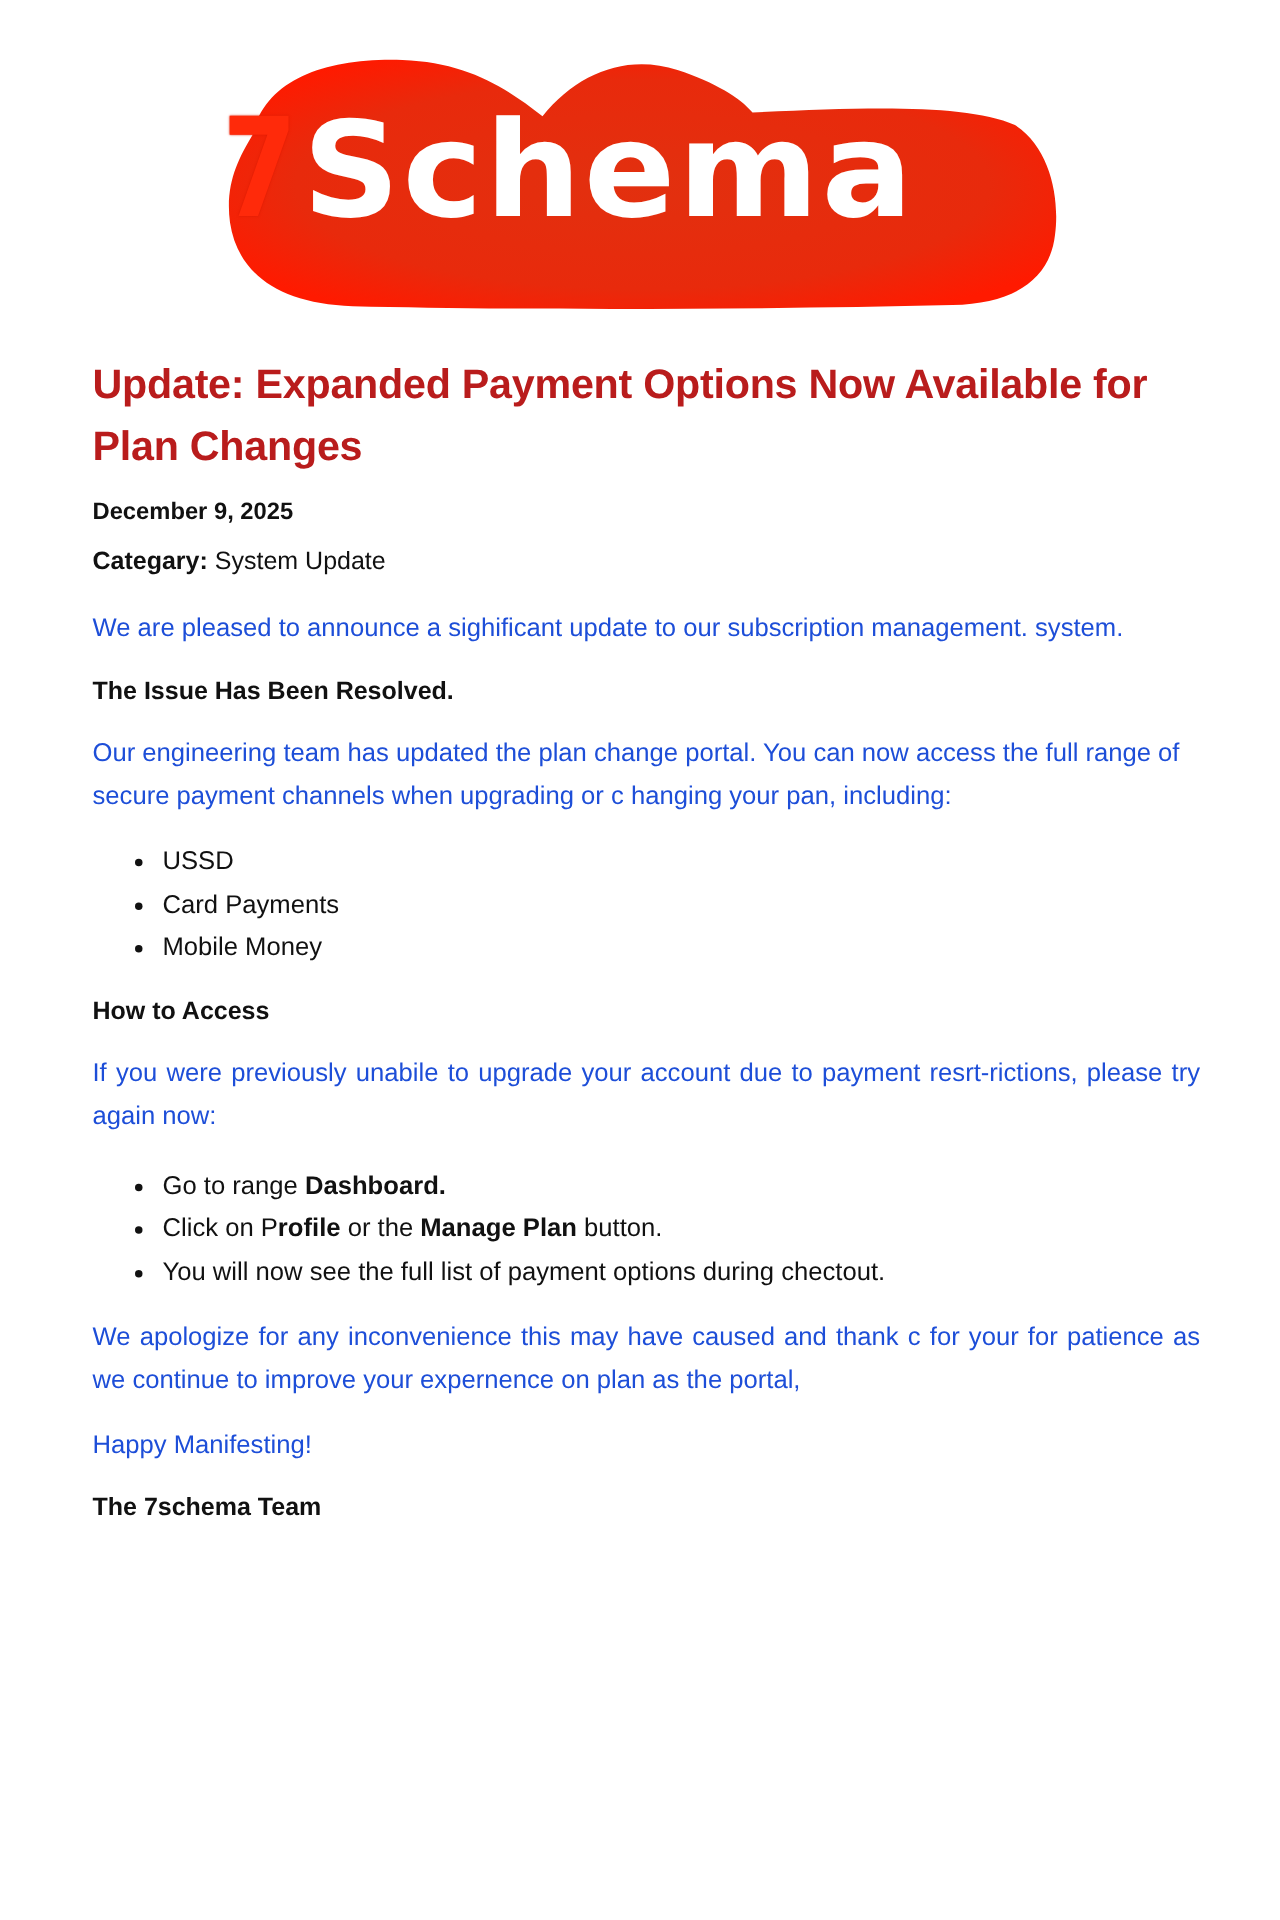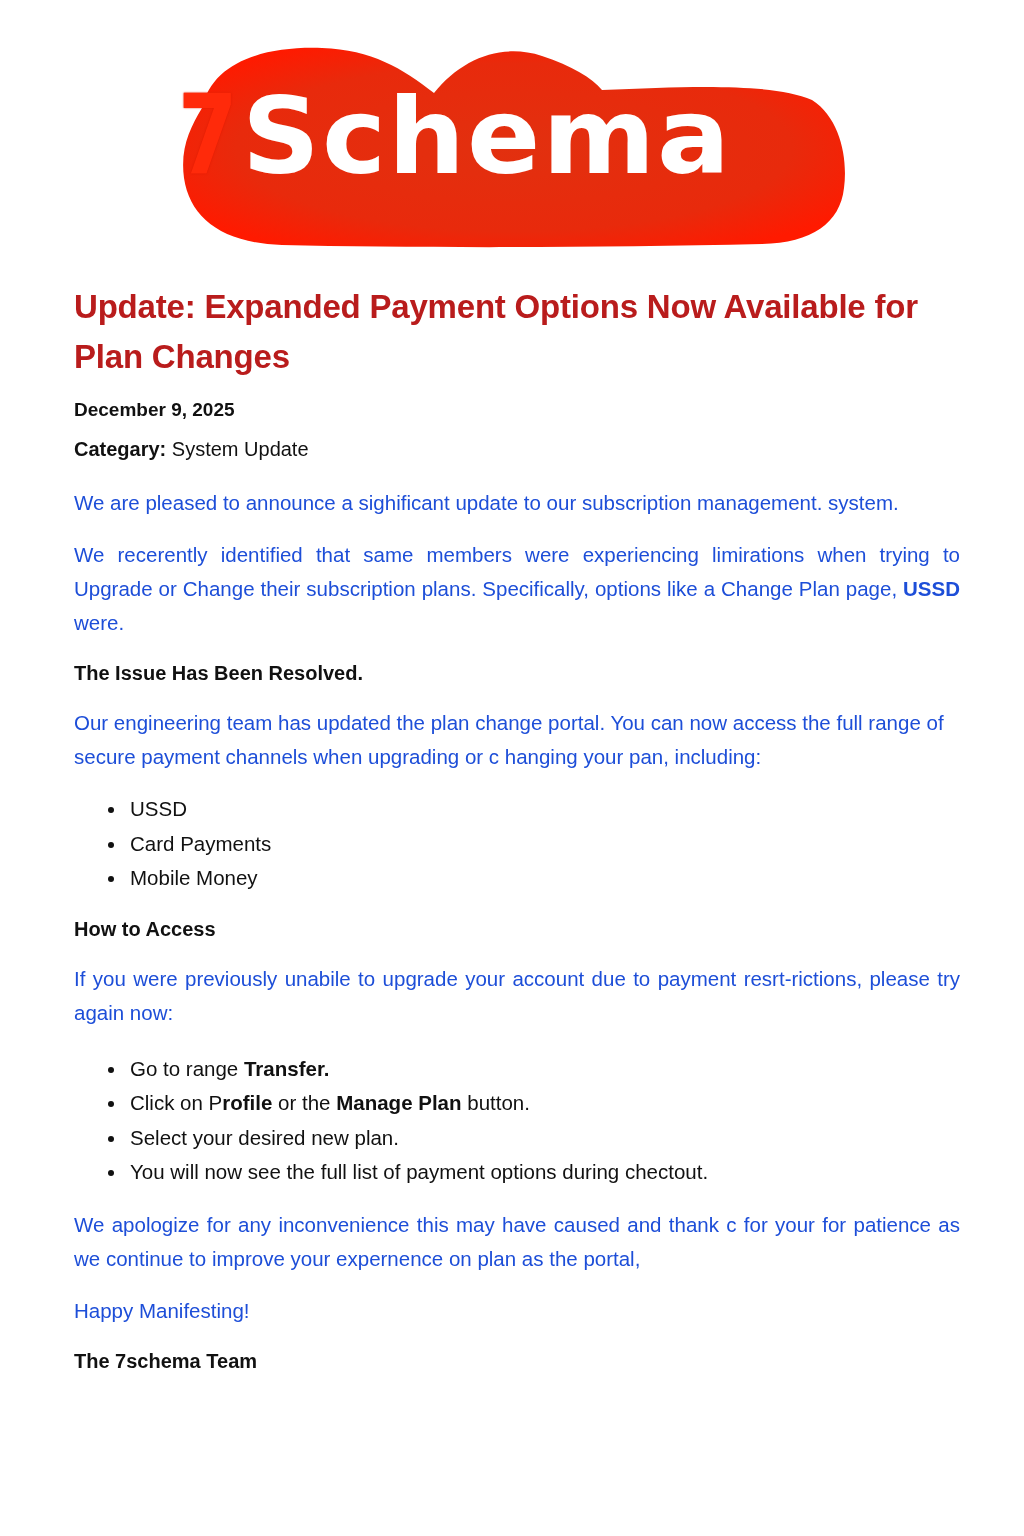--- a/index.html
+++ b/index.html
@@ -144,40 +144,38 @@
   <h1>Update: Expanded Payment Options Now Available for Plan Changes</h1>
 
   <div class="date">December 9, 2025</div>
 
   <div class="category">
     <b>Categary:</b><span> System Update</span>
   </div>
 
   <p class="p-intro">We are pleased to announce a sighificant update to our subscription management. system.</p>
 
-  <p class="p-gap justify"><span>We recerently identified that same members were experiencing limirations when trying to Upgrade or Change their subscription plans. Specifically, options like a Change Plan page, </span><span class="bold">USSD</span><span> were.</span></p>
 
   <div class="section-head">The Issue Has Been Resolved.</div>
 
   <p class="p-gap">Our engineering team has updated  the plan change portal.  You can now access the full range of secure payment channels when upgrading or c hanging your pan, including:</p>
 
   <ul>
     <li>USSD</li>
     <li>Card Payments</li>
     <li>Mobile Money</li>
   </ul>
 
   <div class="section-head">How to Access</div>
 
   <p class="p-gap justify">If you were previously unabile to upgrade your account due to payment resrt-rictions, please try again now:</p>
 
   <ul style="margin-top:22px;">
-    <li><span>Go to range </span><span class="bold">Transfer.</span></li>
+    <li><span>Go to range </span><span class="bold">Dashboard.</span></li>
     <li><span>Click on P</span><span class="bold">rofile</span><span> or the </span><span class="bold">Manage Plan</span><span> button.</span></li>
-    <li>Select your desired new plan.</li>
     <li>You will now see the full list of payment options during chectout.</li>
   </ul>
 
   <p class="p-gap justify">We apologize for any inconvenience this may have caused and thank c for your for patience as we continue to improve your  expernence on plan as the portal,</p>
 
   <p class="p-gap">Happy Manifesting!</p>
 
   <div class="signoff">The 7schema Team</div>
 </div>
 

